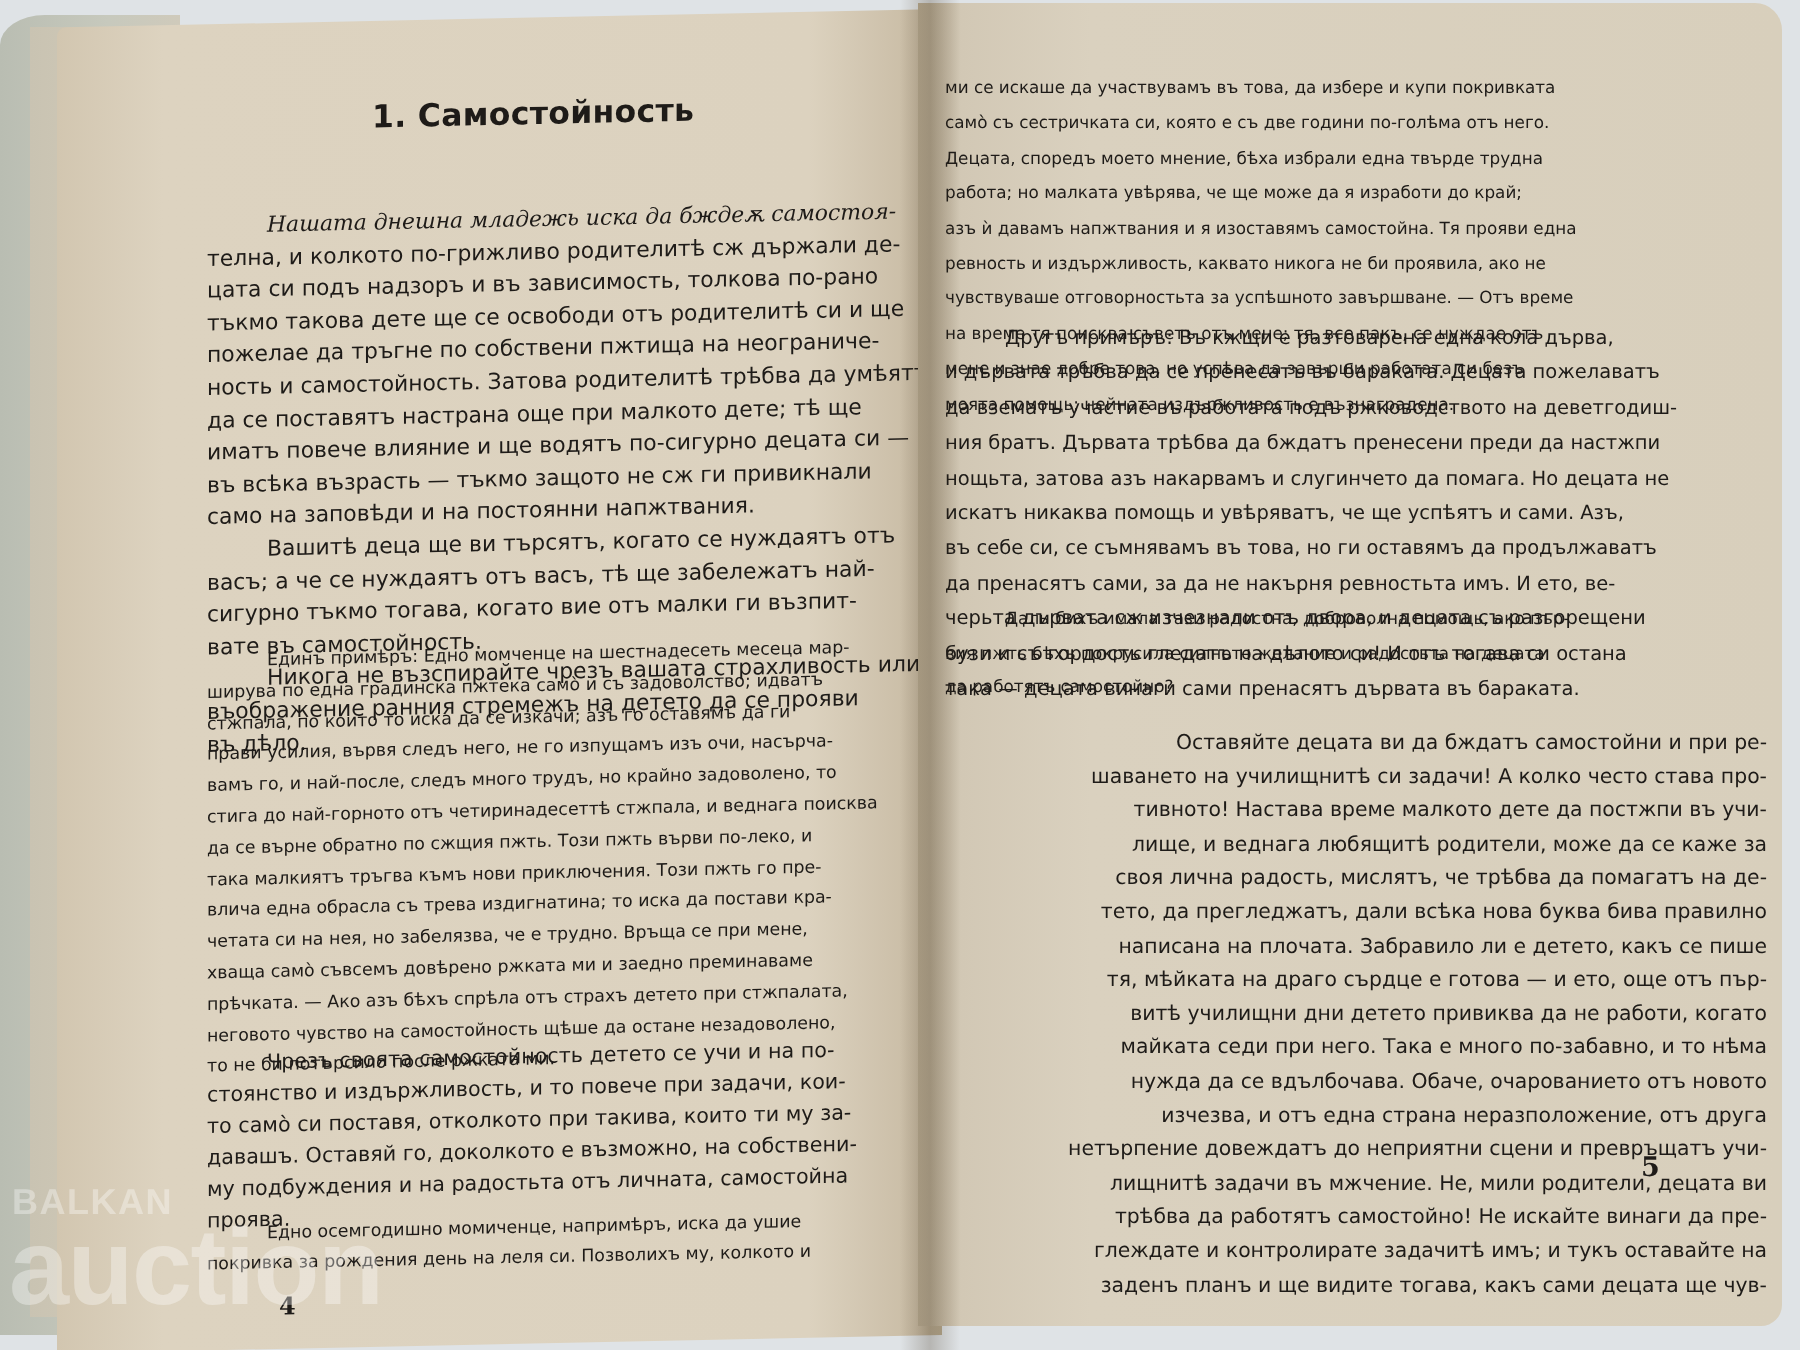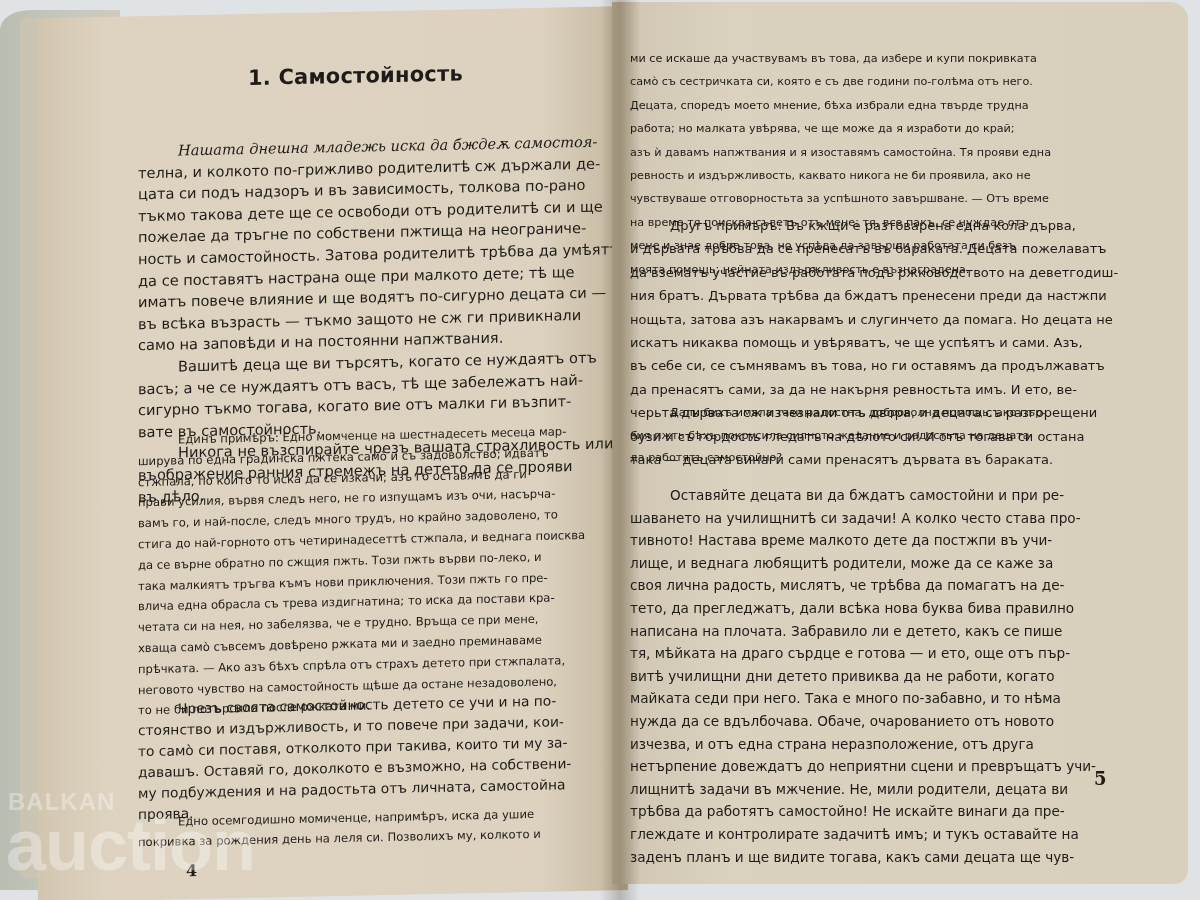--- a/index.html
+++ b/index.html
@@ -54,21 +54,21 @@
   .line {
     white-space: nowrap; overflow: hidden; display: block;
   }
   .left .para1 { top: 124px; font-size: 14.6px; line-height: 21.6px; }
   .left .para-ex { top: 414px; font-size: 11.6px; line-height: 20.8px; }
   .left .para3 { top: 683px; font-size: 13.8px; line-height: 21px; }
   .left .para4 { top: 796px; font-size: 11.6px; line-height: 20px; }
   .right .para-r1 { top: 45px; font-size: 11.2px; line-height: 23.4px; }
   .right .para-r2 { top: 212px; font-size: 13px; line-height: 23.4px; }
   .right .para-r3 { top: 400px; font-size: 11.2px; line-height: 22.5px; }
-  .right .para-r4 { top: 482px; font-size: 13.6px; line-height: 22.6px; }
+  .right .para-r4 { top: 482px; font-size: 13.6px; line-height: 22.6px; text-align: right; }
   .ital { font-style: italic; font-family: "DejaVu Serif", serif; }
   .indent { padding-left: 40px; }
   .page-number {
     position: absolute; font-family: "DejaVu Serif", serif; font-weight: bold;
   }
   .left .page-number { left: 148px; top: 846px; font-size: 16px; }
   .right .page-number { left: 482px; top: 766px; font-size: 18px; }
   .watermark {
     position: absolute; left: 0; top: 780px; width: 360px; height: 120px;
     color: rgba(255,255,255,0.35); pointer-events: none;

